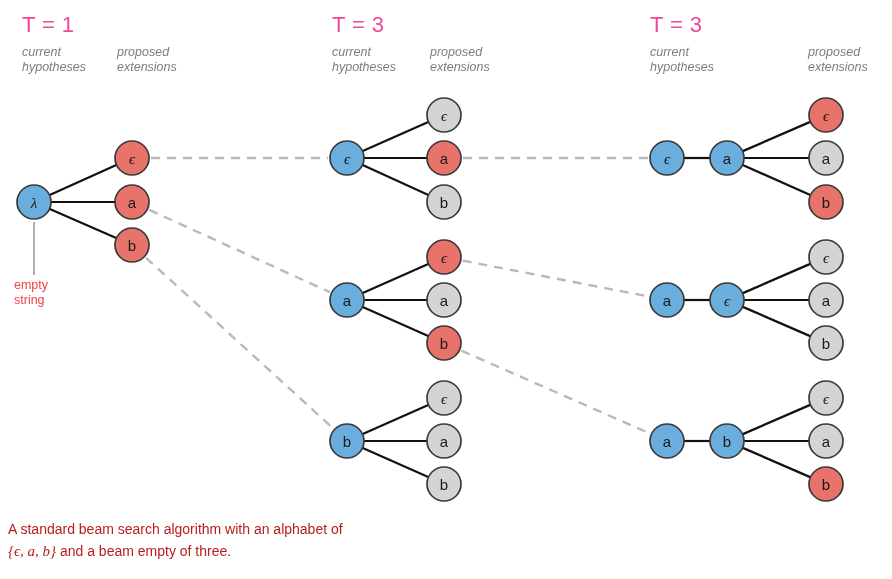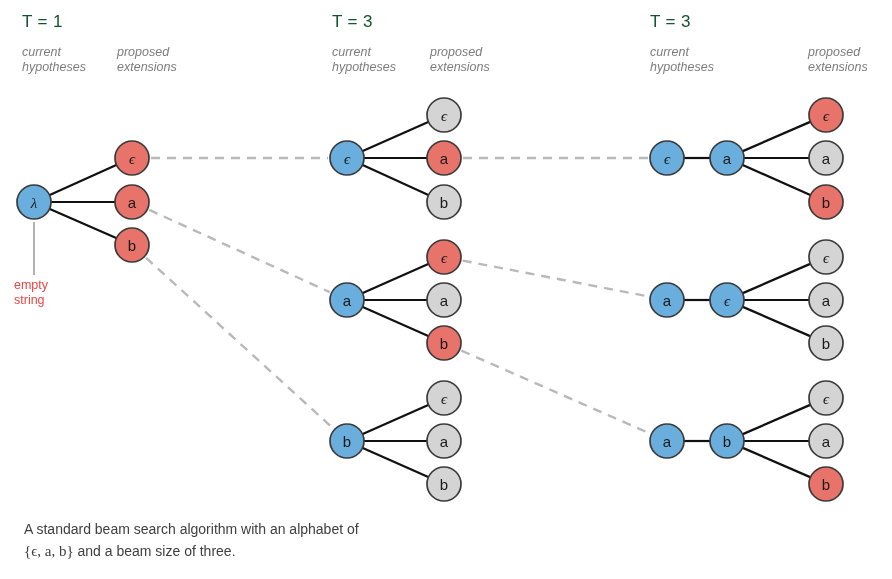--- a/index.html
+++ b/index.html
@@ -19,43 +19,44 @@
     position: absolute;
     left: 0; top: 0;
     width: 892px;
     height: 579px;
   }
   .col-header {
     position: absolute;
     font-family: "Liberation Sans", sans-serif;
   }
   .step-title {
-    font-size: 17px;
-    color: #14532d;
+    font-size: 22px;
+    color: #ec4899;
     letter-spacing: 0.4px;
     white-space: nowrap;
   }
   .sub-label {
     font-size: 12.5px;
     line-height: 15px;
     color: #7d7d7d;
     white-space: pre-line;
     font-style: italic;
   }
   .caption {
     position: absolute;
-    left: 24px;
+    left: 8px;
     top: 518px;
     width: 470px;
     font-size: 14px;
     line-height: 22px;
-    color: #404040;
+    color: #b91c1c;
   }
   .caption .mathset {
     font-family: "Liberation Serif", serif;
+    font-style: italic;
     font-size: 15px;
   }
   .empty-string-label {
     position: absolute;
     font-size: 12.5px;
     line-height: 15px;
     color: #ef4444;
     white-space: pre-line;
   }
   svg { display: block; }
@@ -259,16 +260,16 @@
   <div class="col-header sub-label" style="left:650px; top:45px;">current
 hypotheses</div>
   <div class="col-header sub-label" style="left:808px; top:45px;">proposed
 extensions</div>
 
   <div class="empty-string-label" style="left:14px; top:278px;">empty
 string</div>
 
   <div class="caption">
     <span>A standard beam search algorithm with an alphabet of</span><br>
-    <span class="mathset">{ϵ, a, b}</span><span> and a beam size of three.</span>
+    <span class="mathset">{ϵ, a, b}</span><span> and a beam empty of three.</span>
   </div>
 
 </div>
 
 </body></html>

